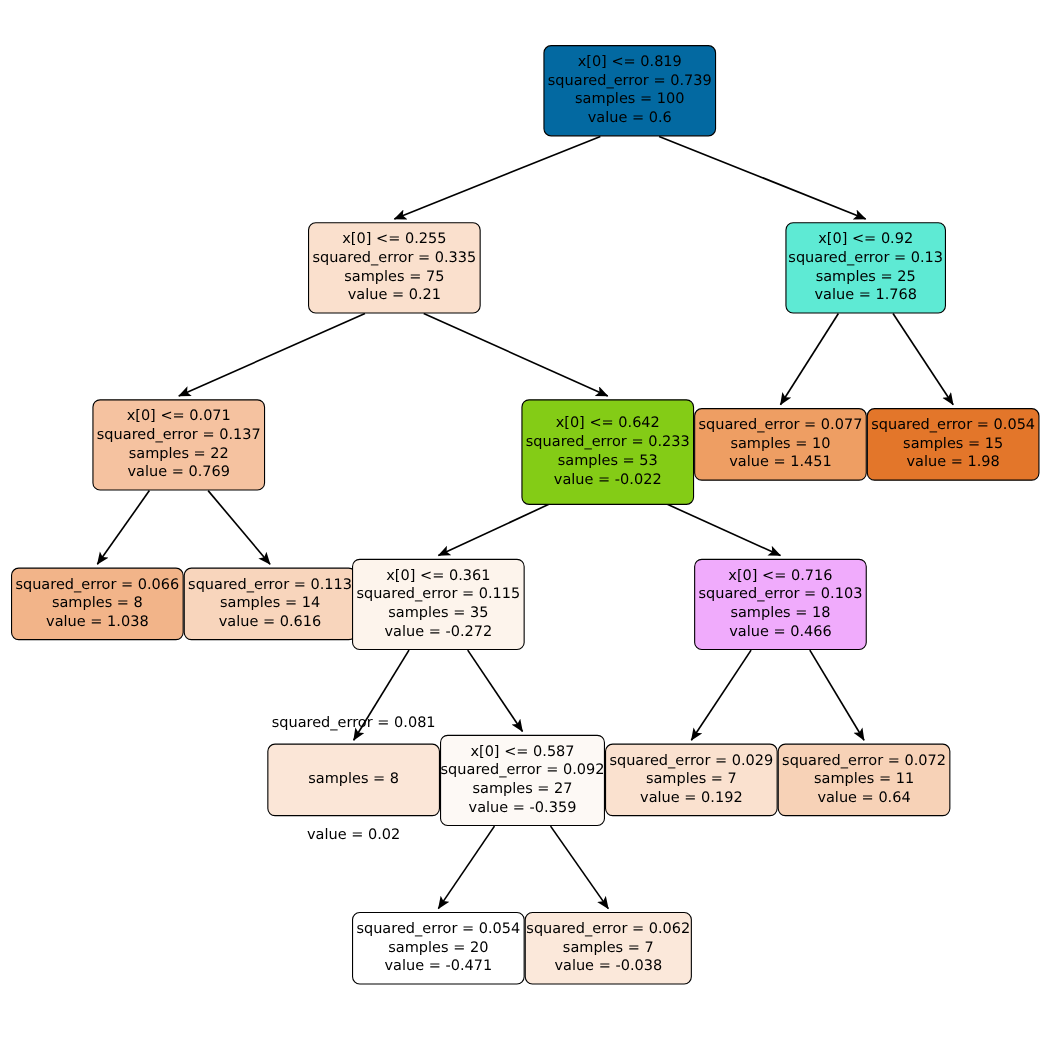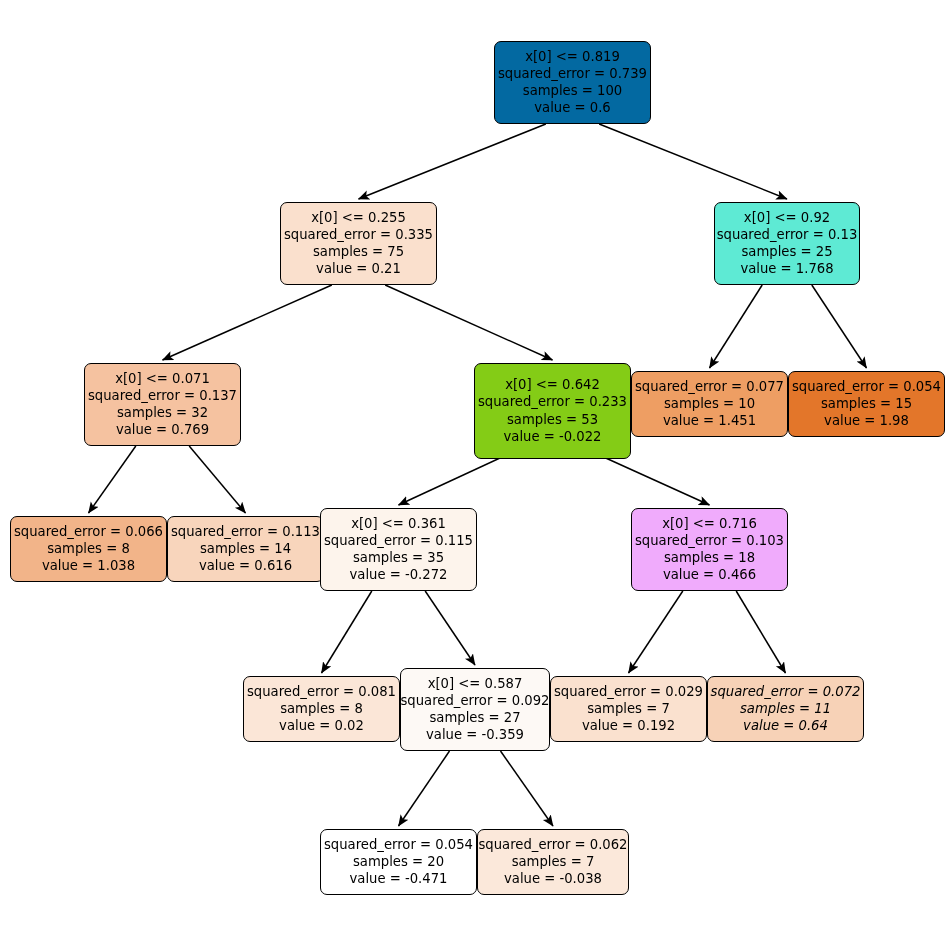--- a/index.html
+++ b/index.html
@@ -93,21 +93,21 @@
       </div>
       <div class="tree-node" style="left: 714px; top: 202px; width: 146px; height: 83px; background: #5eead4; border-color: rgb(0, 0, 0);">
         <span class="nline">x[0] &lt;= 0.92</span>
         <span class="nline">squared_error = 0.13</span>
         <span class="nline">samples = 25</span>
         <span class="nline">value = 1.768</span>
       </div>
       <div class="tree-node" style="left: 84px; top: 363px; width: 157px; height: 83px; background: rgb(245, 194, 160); border-color: rgb(0, 0, 0);">
         <span class="nline">x[0] &lt;= 0.071</span>
         <span class="nline">squared_error = 0.137</span>
-        <span class="nline">samples = 32</span>
+        <span class="nline">samples = 22</span>
         <span class="nline">value = 0.769</span>
       </div>
       <div class="tree-node" style="left: 474px; top: 363px; width: 157px; height: 96px; background: #84cc16; border-color: rgb(0, 0, 0);">
         <span class="nline">x[0] &lt;= 0.642</span>
         <span class="nline">squared_error = 0.233</span>
         <span class="nline">samples = 53</span>
         <span class="nline">value = -0.022</span>
       </div>
       <div class="tree-node" style="left: 631px; top: 371px; width: 157px; height: 66px; background: rgb(238, 158, 99); border-color: rgb(0, 0, 0);">
         <span class="nline">squared_error = 0.077</span>
@@ -134,37 +134,37 @@
         <span class="nline">squared_error = 0.115</span>
         <span class="nline">samples = 35</span>
         <span class="nline">value = -0.272</span>
       </div>
       <div class="tree-node" style="left: 631px; top: 508px; width: 157px; height: 83px; background: #f0abfc; border-color: rgb(0, 0, 0);">
         <span class="nline">x[0] &lt;= 0.716</span>
         <span class="nline">squared_error = 0.103</span>
         <span class="nline">samples = 18</span>
         <span class="nline">value = 0.466</span>
       </div>
-      <div class="tree-node" style="left: 243px; top: 676px; width: 157px; height: 66px; background: rgb(251, 230, 215); border-color: rgb(0, 0, 0);">
+      <div class="tree-node" style="left: 243px; top: 676px; width: 157px; height: 66px; background: rgb(251, 230, 215); border-color: rgb(0, 0, 0); gap: 34px;">
         <span class="nline">squared_error = 0.081</span>
         <span class="nline">samples = 8</span>
         <span class="nline">value = 0.02</span>
       </div>
       <div class="tree-node" style="left: 400px; top: 668px; width: 150px; height: 83px; background: rgb(253, 249, 245); border-color: rgb(0, 0, 0);">
         <span class="nline">x[0] &lt;= 0.587</span>
         <span class="nline">squared_error = 0.092</span>
         <span class="nline">samples = 27</span>
         <span class="nline">value = -0.359</span>
       </div>
       <div class="tree-node" style="left: 550px; top: 676px; width: 157px; height: 66px; background: rgb(250, 225, 207); border-color: rgb(0, 0, 0);">
         <span class="nline">squared_error = 0.029</span>
         <span class="nline">samples = 7</span>
         <span class="nline">value = 0.192</span>
       </div>
-      <div class="tree-node" style="left: 707px; top: 676px; width: 157px; height: 66px; background: rgb(247, 210, 183); border-color: rgb(0, 0, 0); font-style: italic;">
+      <div class="tree-node" style="left: 707px; top: 676px; width: 157px; height: 66px; background: rgb(247, 210, 183); border-color: rgb(0, 0, 0);">
         <span class="nline">squared_error = 0.072</span>
         <span class="nline">samples = 11</span>
         <span class="nline">value = 0.64</span>
       </div>
       <div class="tree-node" style="left: 320px; top: 829px; width: 157px; height: 66px; background: rgb(255, 255, 255); border-color: rgb(0, 0, 0);">
         <span class="nline">squared_error = 0.054</span>
         <span class="nline">samples = 20</span>
         <span class="nline">value = -0.471</span>
       </div>
       <div class="tree-node" style="left: 477px; top: 829px; width: 152px; height: 66px; background: rgb(251, 232, 218); border-color: rgb(0, 0, 0);">

